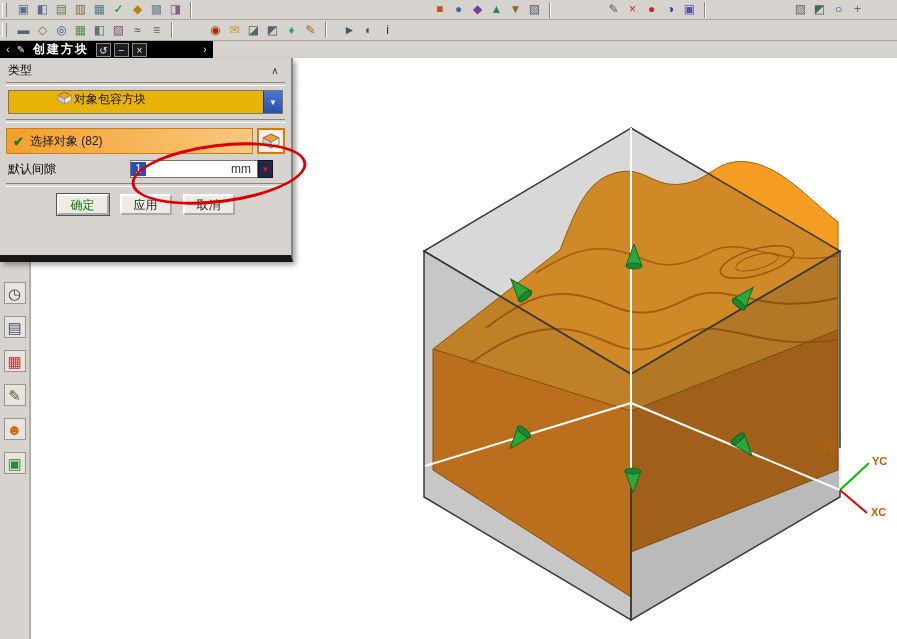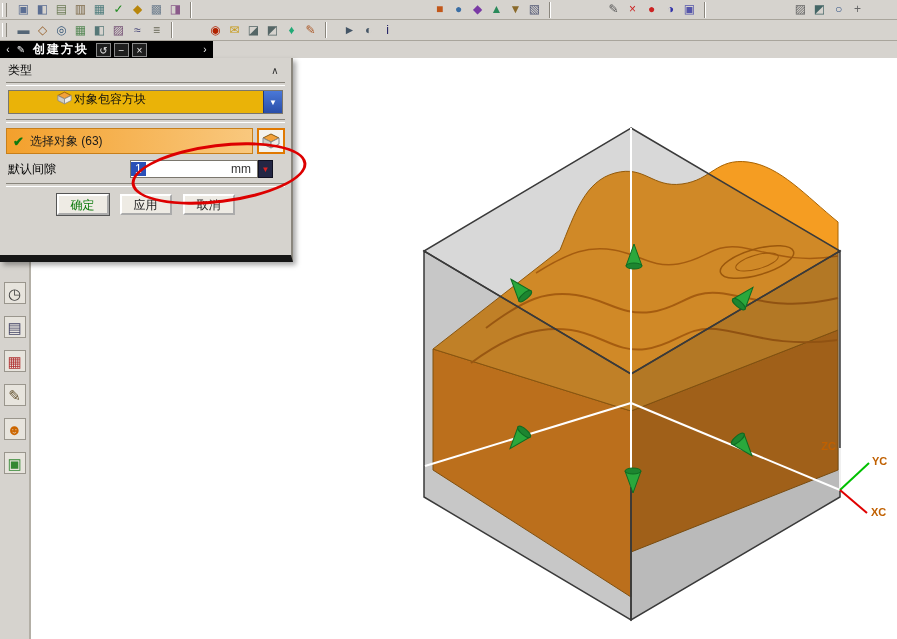--- a/index.html
+++ b/index.html
@@ -243,21 +243,21 @@
         </svg>
       </span>
       <span class="dd-text">对象包容方块</span>
       <span class="dd-btn">▼</span>
     </div>
     <div class="groove"></div>
 
     <div class="sel-row">
       <div class="sel-bar">
         <span class="check">✔</span>
-        <span class="sel-label">选择对象 (63)</span>
+        <span class="sel-label">选择对象 (82)</span>
       </div>
       <span class="cube-btn">
         <svg width="18" height="16" viewBox="0 0 18 16">
           <polygon points="9,1 17,5 9,9 1,5" fill="#f2a13a" stroke="#8a5a10"></polygon>
           <polygon points="1,5 9,9 9,15 1,11" fill="#cfccc4" stroke="#8a8a8a"></polygon>
           <polygon points="17,5 9,9 9,15 17,11" fill="#efede8" stroke="#8a8a8a"></polygon>
         </svg>
       </span>
     </div>
 

